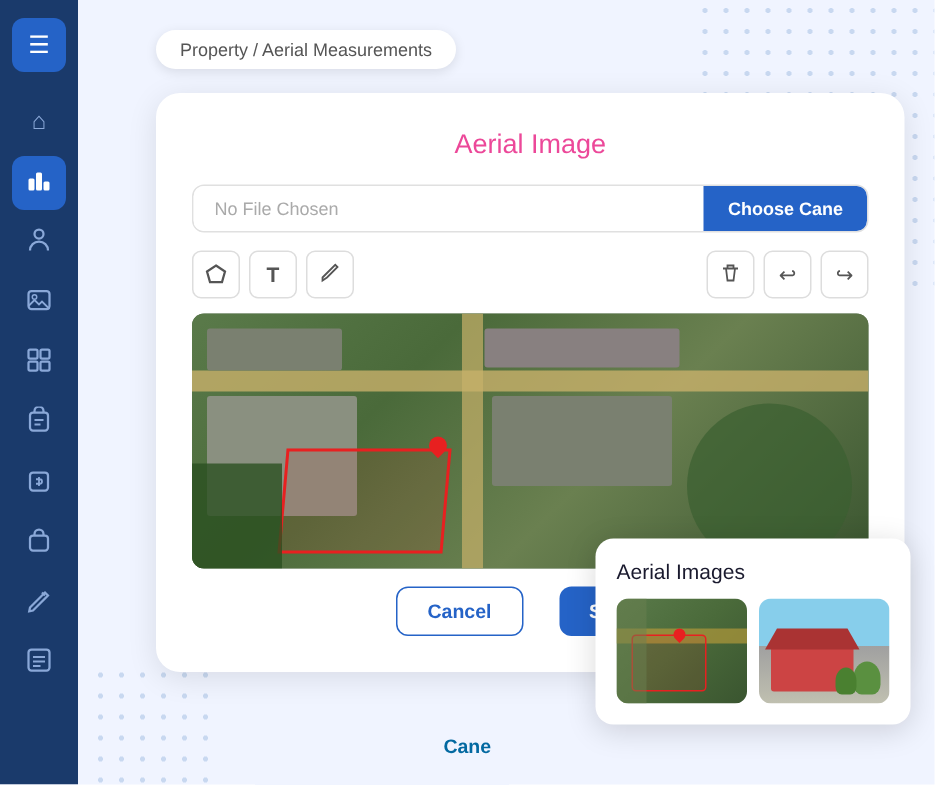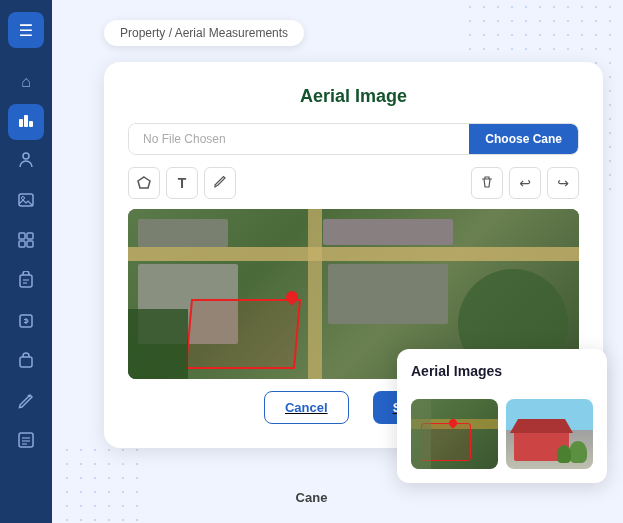--- a/index.html
+++ b/index.html
@@ -104,22 +104,22 @@
       padding: 24px;
       box-shadow: 0 4px 20px rgba(0,0,0,0.1);
       position: relative;
       z-index: 5;
       width: 100%;
     }
 
     .card-title {
       text-align: center;
       font-size: 18px;
-      font-weight: 700;
-      color: #14532d;
+      font-weight: 400;
+      color: #ec4899;
       margin-bottom: 16px;
     }
 
     
     .file-input-row {
       display: flex;
       gap: 0;
       margin-bottom: 12px;
       border: 1px solid #e0e0e0;
       border-radius: 8px;
@@ -212,21 +212,20 @@
       border-radius: 50% 50% 50% 0;
       transform: rotate(-45deg);
     }
 
     
     .card-actions {
       display: flex;
       justify-content: center;
       gap: 24px;
       margin-top: 12px;
-      text-decoration: underline;
     }
     .cancel-btn {
       padding: 8px 20px;
       border: 1.5px solid #2563c7;
       background: white;
       color: #2563c7;
       border-radius: 8px;
       font-size: 13px;
       font-weight: 600;
       cursor: pointer;
@@ -249,23 +248,23 @@
       bottom: 40px;
       background: white;
       border-radius: 12px;
       box-shadow: 0 4px 20px rgba(0,0,0,0.15);
       padding: 14px;
       z-index: 20;
       width: 210px;
     }
     .aerial-popup-title {
       font-size: 14px;
-      font-weight: 700;
+      font-weight: 400;
       color: #1a1a2e;
-      margin-bottom: 20px;
+      margin-bottom: 10px;
     }
     .aerial-thumbs {
       display: flex;
       gap: 8px;
     }
     .aerial-thumb {
       width: 88px;
       height: 70px;
       border-radius: 8px;
       overflow: hidden;
@@ -324,21 +323,21 @@
     }
 
     
     .cane-label {
       position: absolute;
       bottom: 18px;
       left: 50%;
       transform: translateX(-50%);
       font-size: 13px;
       font-weight: 600;
-      color: #404040;
+      color: #0369a1;
       z-index: 25;
     }
   </style>
 </head>
 <body>
 
 <div class="dot-pattern"></div>
 <div class="dot-pattern-bottom"></div>
 
 <div class="sidebar">

